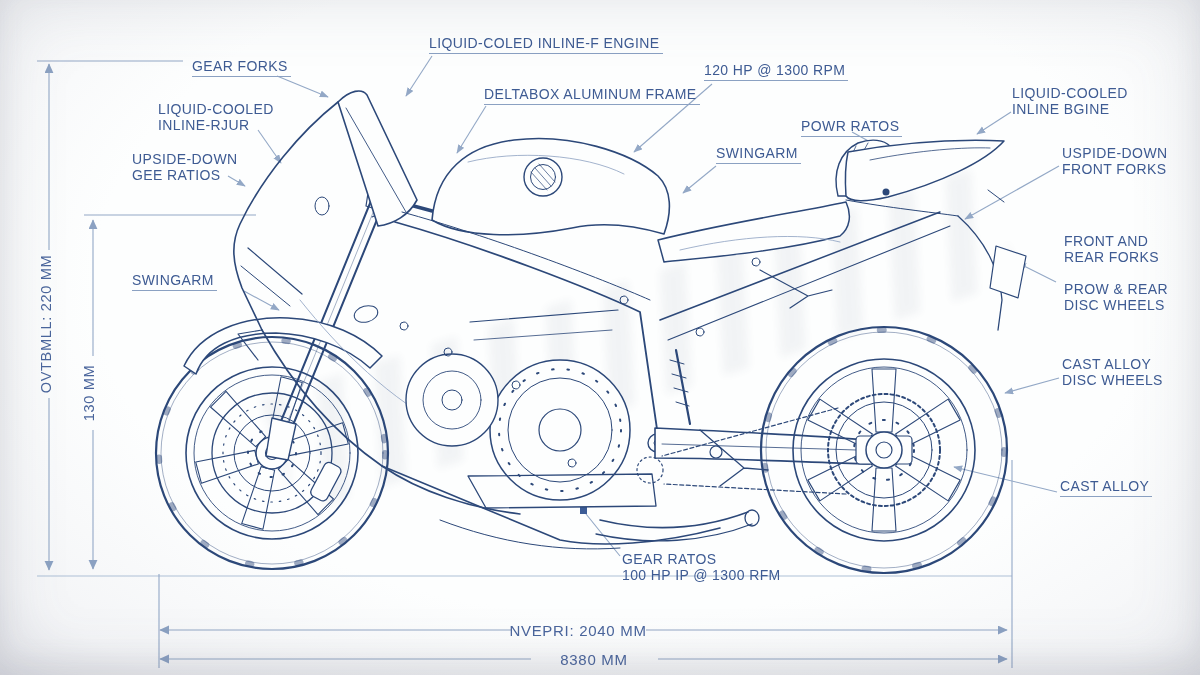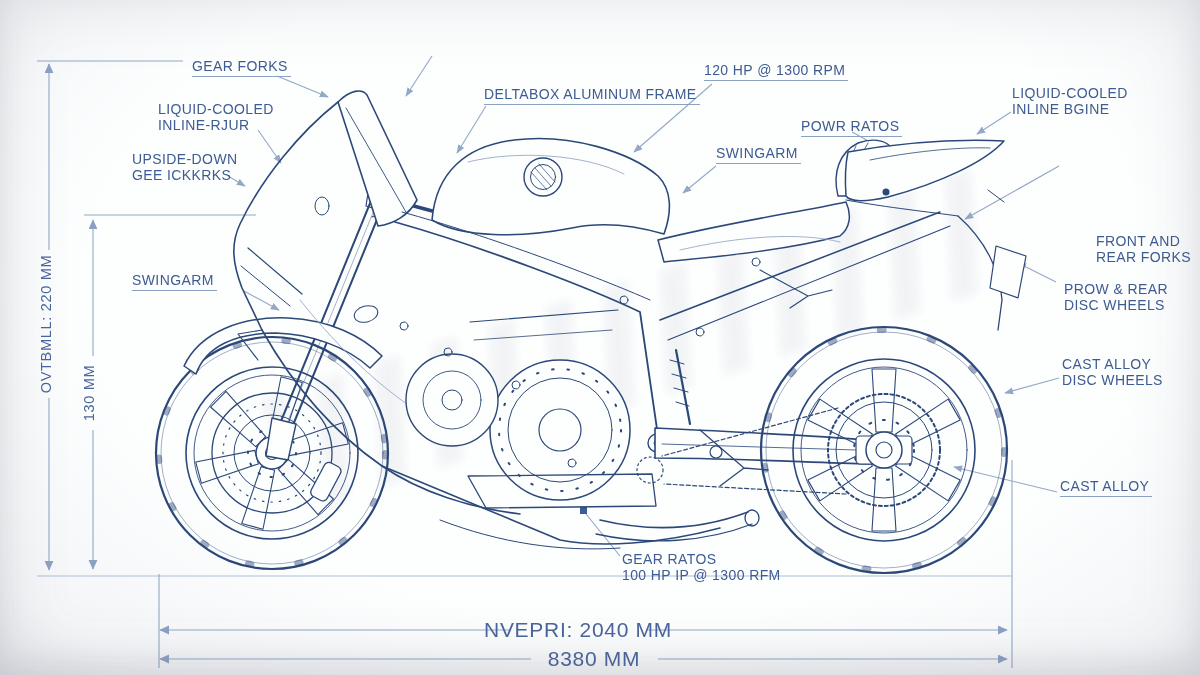--- a/index.html
+++ b/index.html
@@ -11,21 +11,21 @@
   .wm{position:absolute;width:760px;height:120px;left:260px;top:280px;
       transform:rotate(-18deg);pointer-events:none;opacity:.05;filter:blur(4px);
       background:repeating-linear-gradient(105deg, #30415f 0 26px, transparent 26px 58px);}
   svg{position:absolute;left:0;top:0;}
   .lbl{position:absolute;font-size:14px;line-height:16px;color:#3e5b93;
        letter-spacing:.4px;white-space:nowrap;}
   .ul{border-bottom:1.4px solid #8ba1c2;padding:0 3px 2px 0;}
   .two span{display:block;}
   .vdim{position:absolute;font-size:14.5px;color:#4a659c;letter-spacing:.7px;
         white-space:nowrap;transform:translate(-50%,-50%) rotate(-90deg);}
-  .hdim{position:absolute;font-size:21px;color:#4a659c;letter-spacing:.7px;
+  .hdim{position:absolute;font-size:15px;color:#4a659c;letter-spacing:.7px;
         white-space:nowrap;transform:translate(-50%,-50%);}
 </style>
 </head>
 <body>
 
 <div id="stage">
   <div class="wm"></div>
 
   <svg width="1200" height="675" viewBox="0 0 1200 675">
     <defs>
@@ -247,41 +247,46 @@
 
   <div class="lbl ul" style="left:192px;top:58px">GEAR FORKS</div>
 
   <div class="lbl two" style="left:158px;top:101px">
     <span>LIQUID-COOLED</span>
     <span>INLINE-RJUR</span>
   </div>
 
   <div class="lbl two" style="left:132px;top:151px">
     <span>UPSIDE-DOWN</span>
-    <span>GEE ICKKRKS</span>
+    <span>GEE RATIOS</span>
   </div>
 
   <div class="lbl ul" style="left:132px;top:272px">SWINGARM</div>
 
+  <div class="lbl ul" style="left:429px;top:35px">LIQUID-COLED INLINE-F ENGINE</div>
 
   <div class="lbl ul" style="left:484px;top:86px">DELTABOX ALUMINUM FRAME</div>
 
   <div class="lbl ul" style="left:704px;top:62px">120 HP @ 1300 RPM</div>
 
   <div class="lbl ul" style="left:801px;top:118px">POWR RATOS</div>
 
   <div class="lbl ul" style="left:716px;top:145px">SWINGARM</div>
 
   <div class="lbl two" style="left:1012px;top:85px">
     <span>LIQUID-COOLED</span>
     <span>INLINE BGINE</span>
   </div>
 
-
-  <div class="lbl two" style="left:1096px;top:233px">
+  <div class="lbl two" style="left:1062px;top:145px">
+    <span>USPIDE-DOWN</span>
+    <span>FRONT FORKS</span>
+  </div>
+
+  <div class="lbl two" style="left:1064px;top:233px">
     <span>FRONT AND</span>
     <span>REAR FORKS</span>
   </div>
 
   <div class="lbl two" style="left:1064px;top:281px">
     <span>PROW &amp; REAR</span>
     <span>DISC WHEELS</span>
   </div>
 
   <div class="lbl two" style="left:1062px;top:356px">

